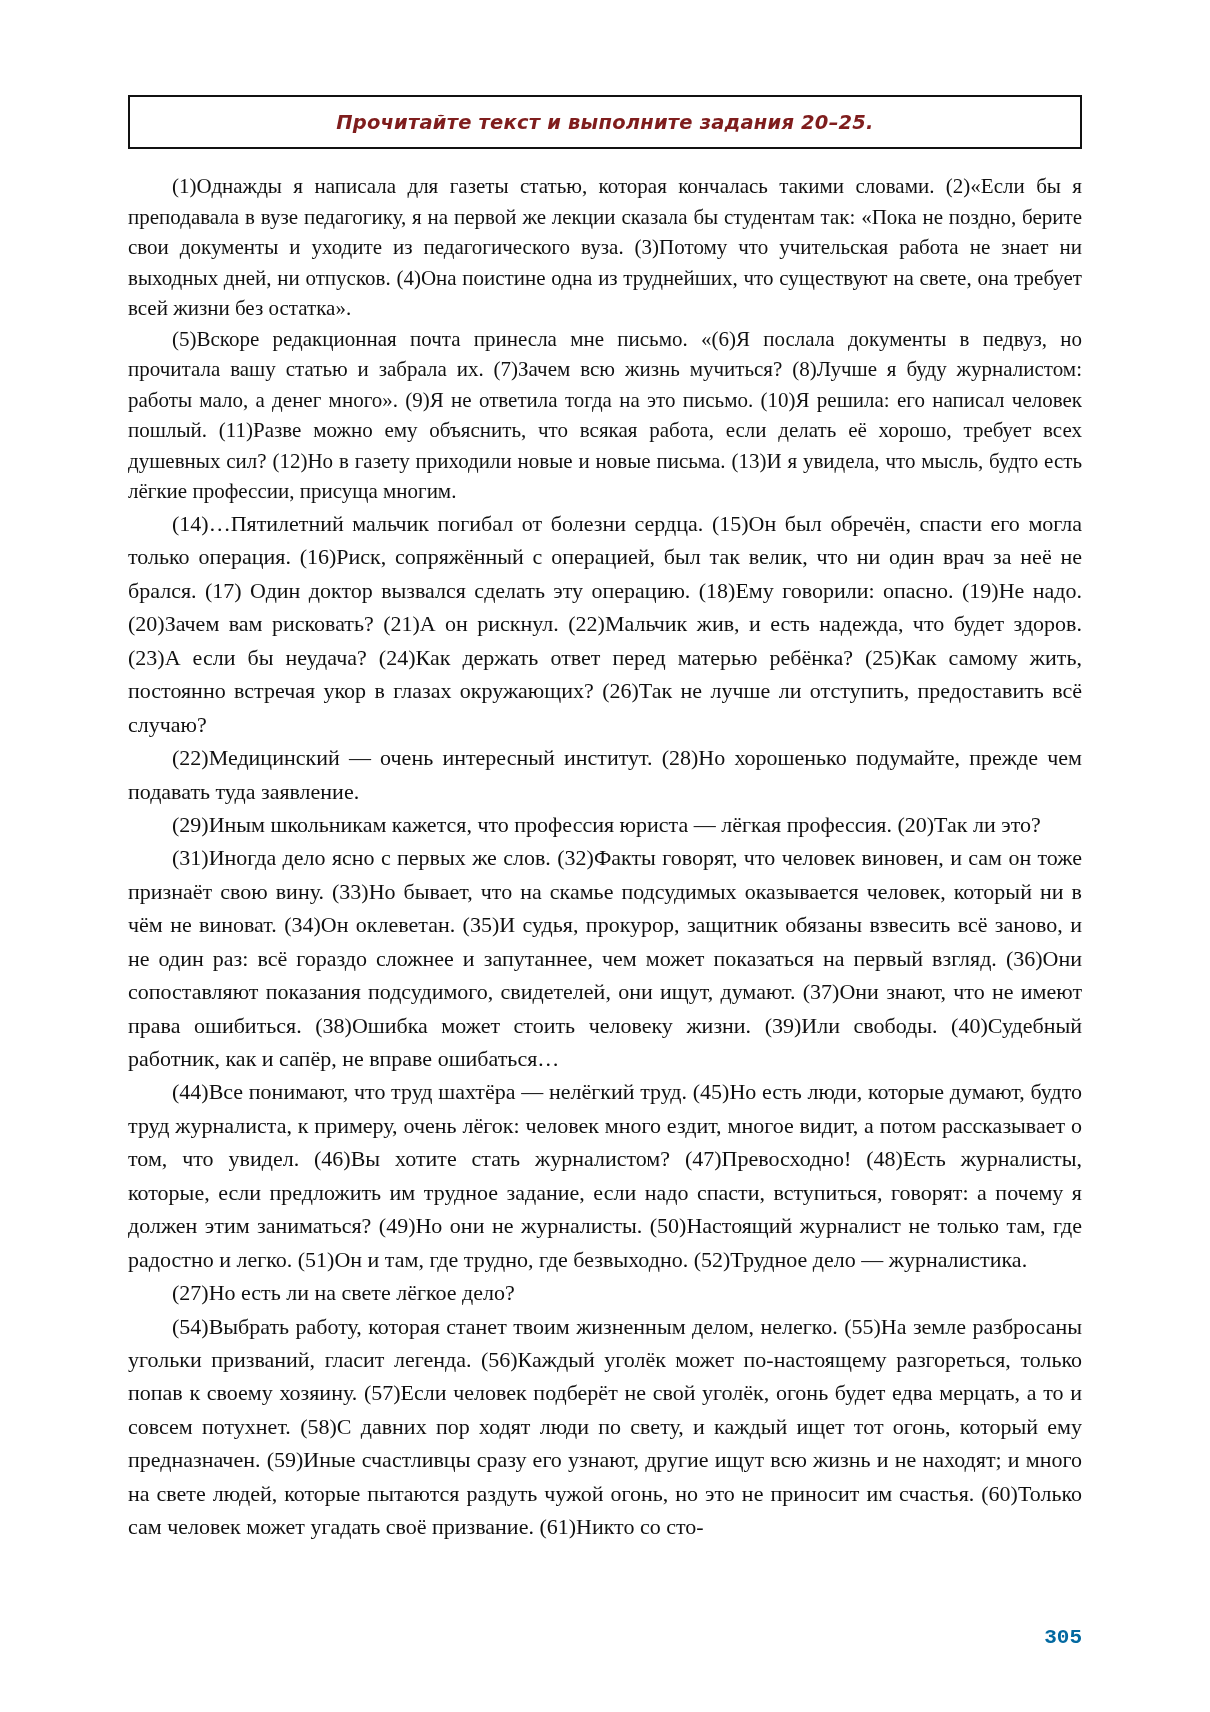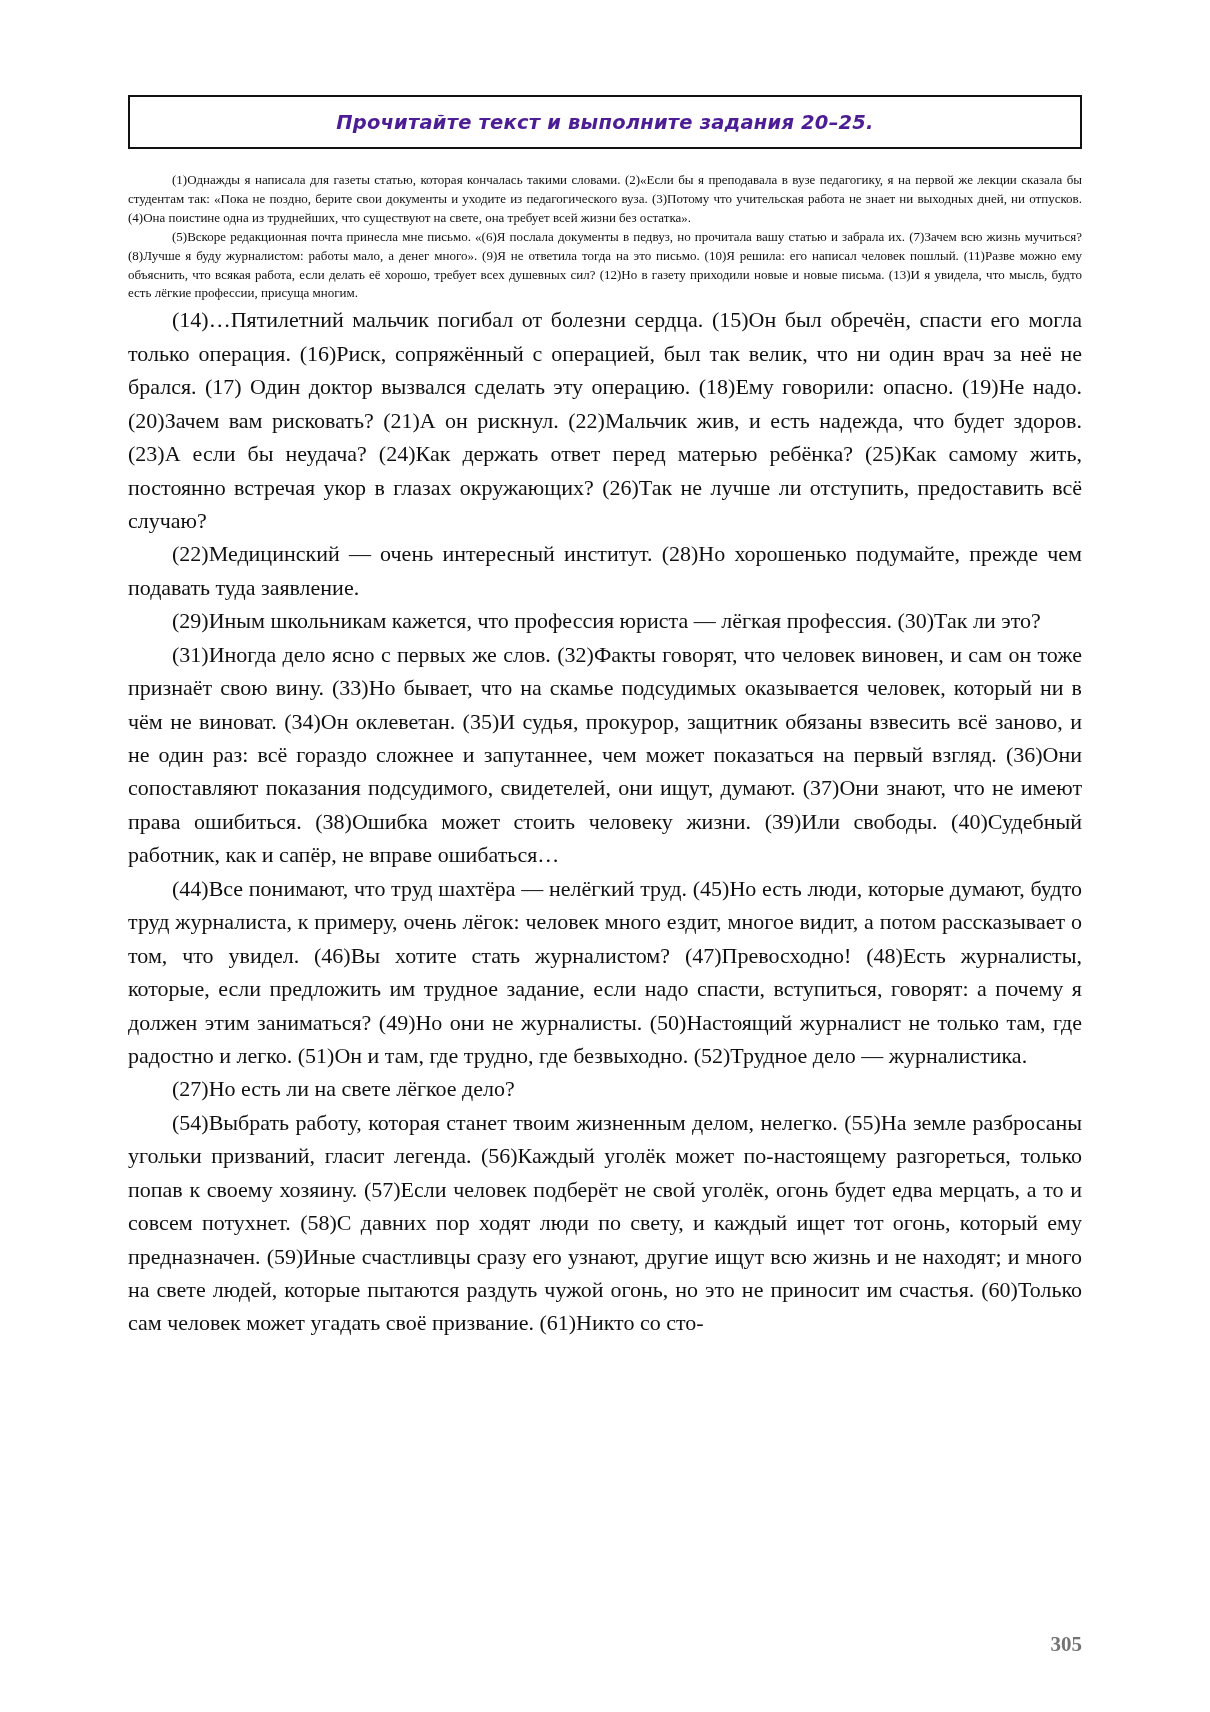--- a/index.html
+++ b/index.html
@@ -29,60 +29,60 @@
     align-items: center;
     justify-content: center;
     margin-bottom: 22px;
   }
   .header-box .title {
     font-family: "DejaVu Sans", sans-serif;
     font-weight: bold;
     font-style: italic;
     font-size: 19.5px;
     letter-spacing: 0.2px;
-    color: #4c1d95;
+    color: #7f1d1d;
   }
   .body-text {
     font-size: 20.5px;
     line-height: 1.455;
     text-align: justify;
     text-justify: inter-word;
     color: #101010;
   }
   .body-text p {
     margin: 0 0 0.0em 0;
     text-indent: 44px;
   }
-  .para-serif { font-family: "Liberation Serif", serif; font-size: 13px; }
+  .para-serif { font-family: "Liberation Serif", serif; font-size: 21px; }
   .para-sans  { font-family: Liberation Serif, serif; font-size: 22px; line-height: 1.52; }
   .page-number {
     position: absolute;
     right: 128px;
-    bottom: 55px;
-    font-family: Liberation Serif, serif;
+    bottom: 63px;
+    font-family: Liberation Mono, monospace;
     font-size: 21px;
     font-weight: bold;
-    color: #737373;
+    color: #0369a1;
   }
 </style>
 </head>
 <body>
 
 <div class="page">
 
   <div class="header-box">
     <div class="title">Прочитайте текст и выполните задания 20–25.</div>
   </div>
 
   <div class="body-text">
     <p class="para-serif">(1)Однажды я написала для газеты статью, которая кончалась такими словами. (2)«Если бы я преподавала в вузе педагогику, я на первой же лекции сказала бы студентам так: «Пока не поздно, берите свои документы и уходите из педагогического вуза. (3)Потому что учительская работа не знает ни выходных дней, ни отпусков. (4)Она поистине одна из труднейших, что существуют на свете, она требует всей жизни без остатка».</p>
     <p class="para-serif">(5)Вскоре редакционная почта принесла мне письмо. «(6)Я послала документы в педвуз, но прочитала вашу статью и забрала их. (7)Зачем всю жизнь мучиться? (8)Лучше я буду журналистом: работы мало, а денег много». (9)Я не ответила тогда на это письмо. (10)Я решила: его написал человек пошлый. (11)Разве можно ему объяснить, что всякая работа, если делать её хорошо, требует всех душевных сил? (12)Но в газету приходили новые и новые письма. (13)И я увидела, что мысль, будто есть лёгкие профессии, присуща многим.</p>
     <p class="para-sans">(14)…Пятилетний мальчик погибал от болезни сердца. (15)Он был обречён, спасти его могла только операция. (16)Риск, сопряжённый с операцией, был так велик, что ни один врач за неё не брался. (17) Один доктор вызвался сделать эту операцию. (18)Ему говорили: опасно. (19)Не надо. (20)Зачем вам рисковать? (21)А он рискнул. (22)Мальчик жив, и есть надежда, что будет здоров. (23)А если бы неудача? (24)Как держать ответ перед матерью ребёнка? (25)Как самому жить, постоянно встречая укор в глазах окружающих? (26)Так не лучше ли отступить, предоставить всё случаю?</p>
     <p class="para-sans">(22)Медицинский — очень интересный институт. (28)Но хорошенько подумайте, прежде чем подавать туда заявление.</p>
-    <p class="para-sans">(29)Иным школьникам кажется, что профессия юриста — лёгкая профессия. (30)Так ли это?</p>
+    <p class="para-sans">(29)Иным школьникам кажется, что профессия юриста — лёгкая профессия. (20)Так ли это?</p>
     <p class="para-sans">(31)Иногда дело ясно с первых же слов. (32)Факты говорят, что человек виновен, и сам он тоже признаёт свою вину. (33)Но бывает, что на скамье подсудимых оказывается человек, который ни в чём не виноват. (34)Он оклеветан. (35)И судья, прокурор, защитник обязаны взвесить всё заново, и не один раз: всё гораздо сложнее и запутаннее, чем может показаться на первый взгляд. (36)Они сопоставляют показания подсудимого, свидетелей, они ищут, думают. (37)Они знают, что не имеют права ошибиться. (38)Ошибка может стоить человеку жизни. (39)Или свободы. (40)Судебный работник, как и сапёр, не вправе ошибаться…</p>
     <p class="para-sans">(44)Все понимают, что труд шахтёра — нелёгкий труд. (45)Но есть люди, которые думают, будто труд журналиста, к примеру, очень лёгок: человек много ездит, многое видит, а потом рассказывает о том, что увидел. (46)Вы хотите стать журналистом? (47)Превосходно! (48)Есть журналисты, которые, если предложить им трудное задание, если надо спасти, вступиться, говорят: а почему я должен этим заниматься? (49)Но они не журналисты. (50)Настоящий журналист не только там, где радостно и легко. (51)Он и там, где трудно, где безвыходно. (52)Трудное дело — журналистика.</p>
     <p class="para-sans">(27)Но есть ли на свете лёгкое дело?</p>
     <p class="para-sans">(54)Выбрать работу, которая станет твоим жизненным делом, нелегко. (55)На земле разбросаны угольки призваний, гласит легенда. (56)Каждый уголёк может по-настоящему разгореться, только попав к своему хозяину. (57)Если человек подберёт не свой уголёк, огонь будет едва мерцать, а то и совсем потухнет. (58)С давних пор ходят люди по свету, и каждый ищет тот огонь, который ему предназначен. (59)Иные счастливцы сразу его узнают, другие ищут всю жизнь и не находят; и много на свете людей, которые пытаются раздуть чужой огонь, но это не приносит им счастья. (60)Только сам человек может угадать своё призвание. (61)Никто со сто-</p>
   </div>
 
   <div class="page-number">305</div>
 </div>
 
 </body></html>

